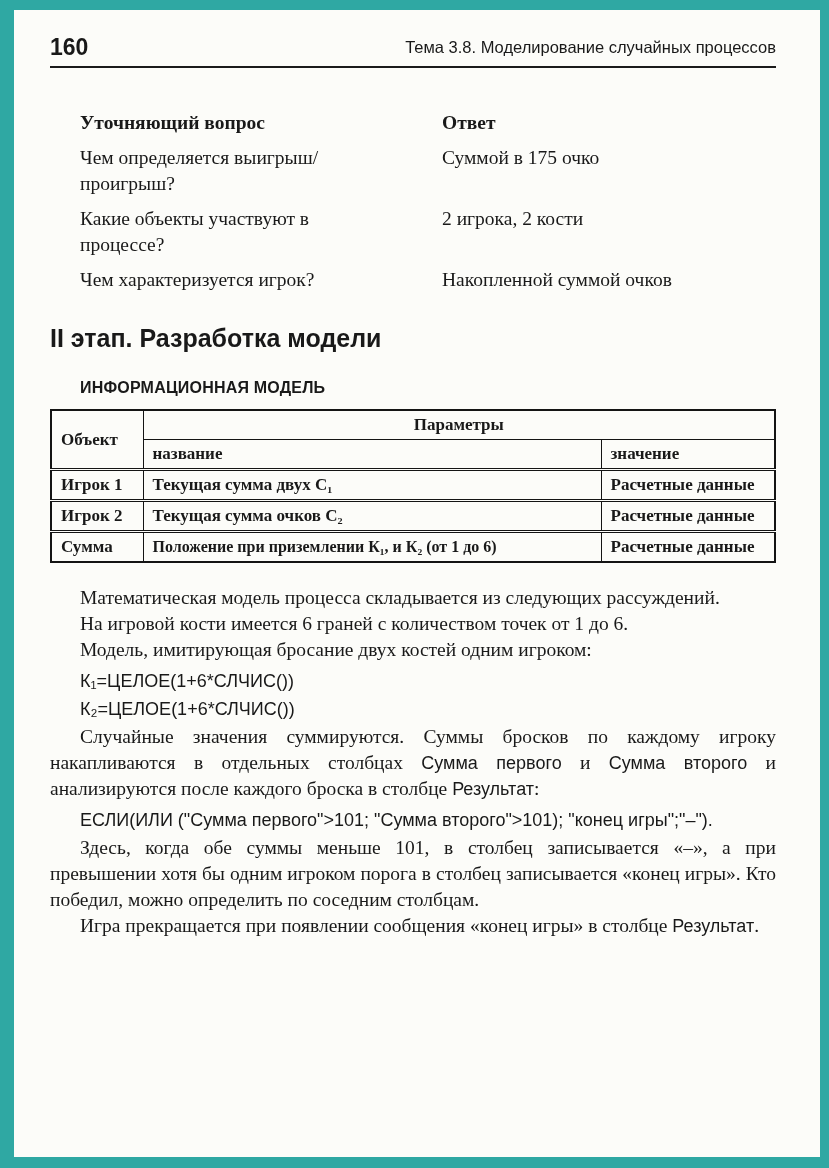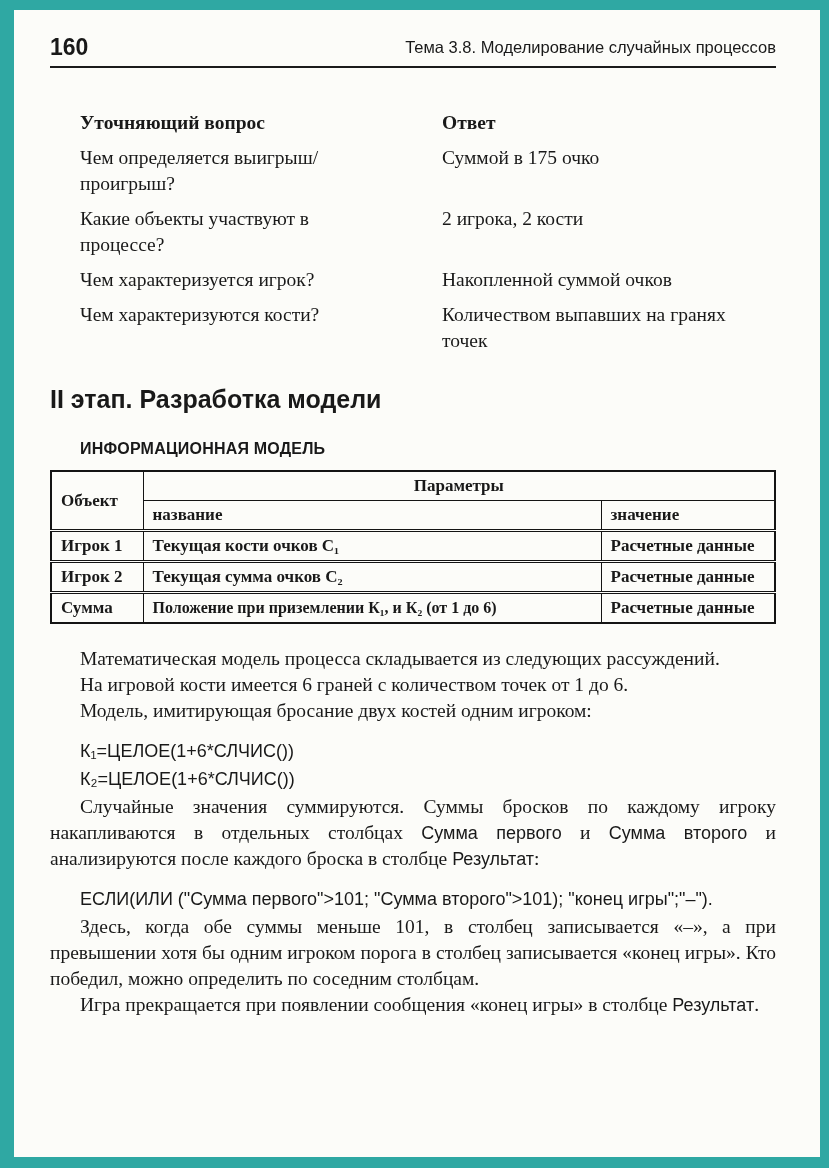--- a/index.html
+++ b/index.html
@@ -82,21 +82,21 @@
   p.bp {
     margin: 0; font-size: 19.5px; line-height: 26px;
     text-align: justify; text-indent: 30px;
   }
   .sans { font-family: "Liberation Sans", sans-serif; font-size: 18px; }
   .formula {
     font-family: "Liberation Sans", sans-serif;
     font-size: 18px; line-height: 27px;
     margin: 1px 0 1px 30px;
   }
-  .gap-top { margin-top: 14px; }
+  .gap-top { margin-top: 5px; }
 </style>
 </head>
 <body>
 
 <div class="page">
   <div class="content">
 
     <div class="runhead">
       <span class="pagenum">160</span>
       <span class="chapter">Тема 3.8. Моделирование случайных процессов</span>
@@ -112,24 +112,20 @@
         <div class="qa-a">Суммой в 175 очко</div>
       </div>
       <div class="qa-row">
         <div class="qa-q">Какие объекты участвуют в процессе?</div>
         <div class="qa-a">2 игрока, 2 кости</div>
       </div>
       <div class="qa-row">
         <div class="qa-q">Чем характеризуется игрок?</div>
         <div class="qa-a">Накопленной суммой очков</div>
       </div>
-      <div class="qa-row">
-        <div class="qa-q">Чем характеризуются кости?</div>
-        <div class="qa-a">Количеством выпавших на гранях точек</div>
-      </div>
     </div>
 
     <div class="h-stage">II этап. Разработка модели</div>
     <div class="h-model">ИНФОРМАЦИОННАЯ МОДЕЛЬ</div>
 
     <table class="info">
       <colgroup>
         <col style="width:92px">
         <col style="width:458px">
         <col>
@@ -140,21 +136,21 @@
           <th colspan="2" class="params">Параметры</th>
         </tr>
         <tr>
           <th>название</th>
           <th>значение</th>
         </tr>
       </thead>
       <tbody>
         <tr>
           <td>Игрок 1</td>
-          <td class="name">Текущая кости очков С₁</td>
+          <td class="name">Текущая сумма двух С₁</td>
           <td class="val">Расчетные данные</td>
         </tr>
         <tr>
           <td>Игрок 2</td>
           <td class="name">Текущая сумма очков С₂</td>
           <td class="val">Расчетные данные</td>
         </tr>
         <tr>
           <td>Сумма</td>
           <td class="name" style="font-size:16px">Положение при приземлении К₁, и К₂ (от 1 до 6)</td>

